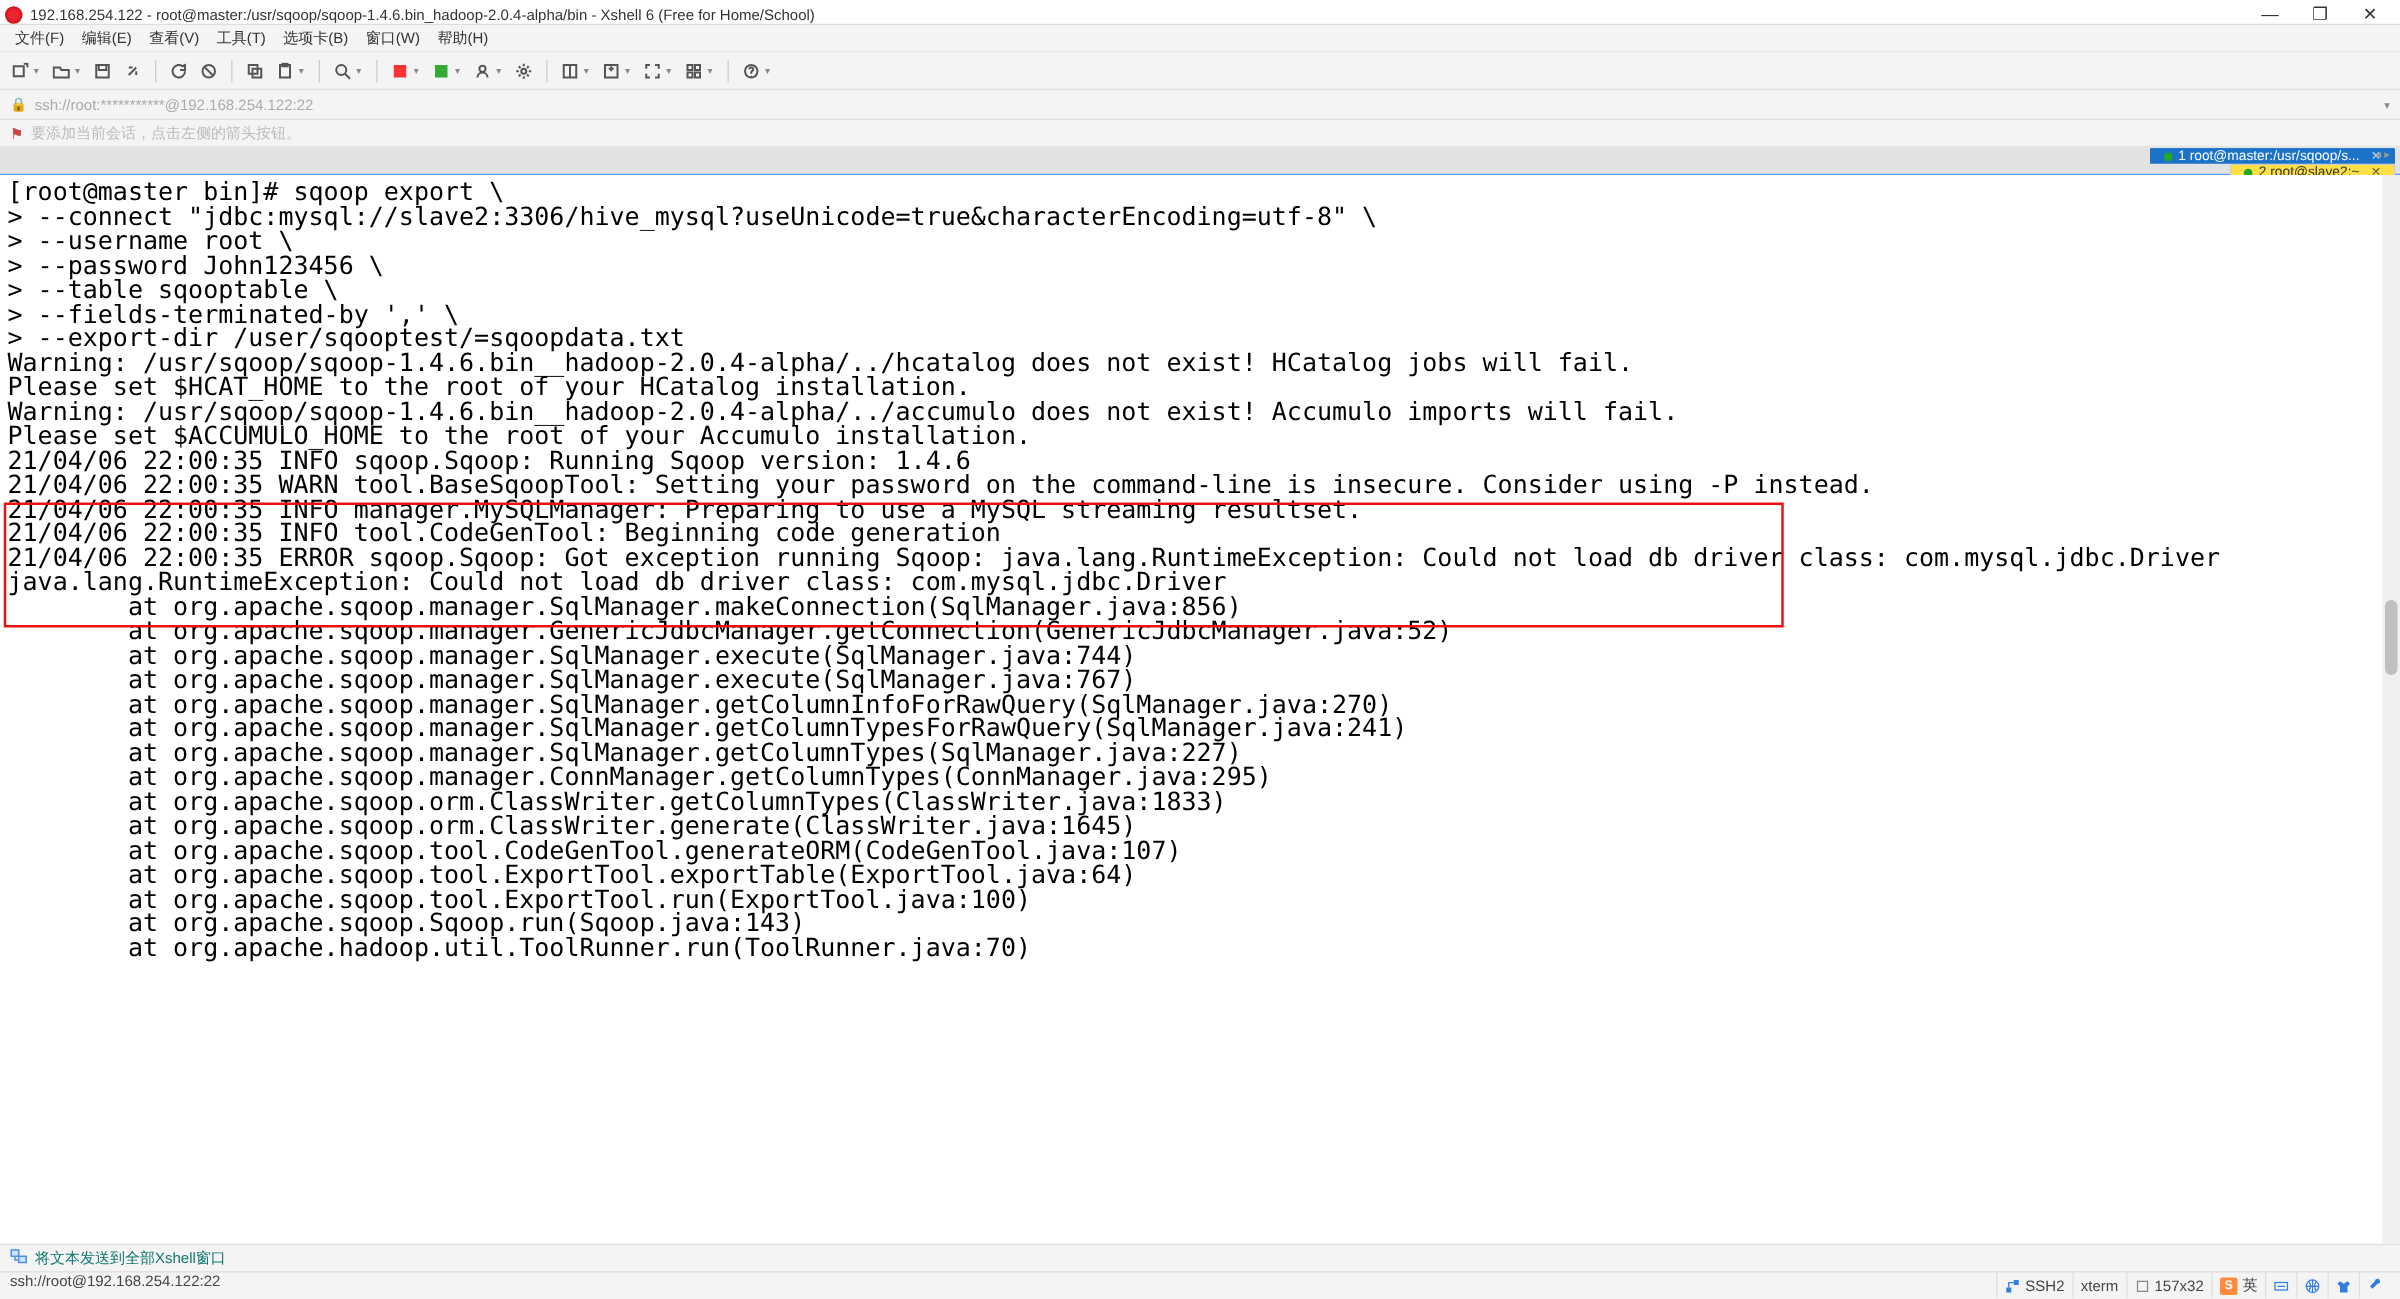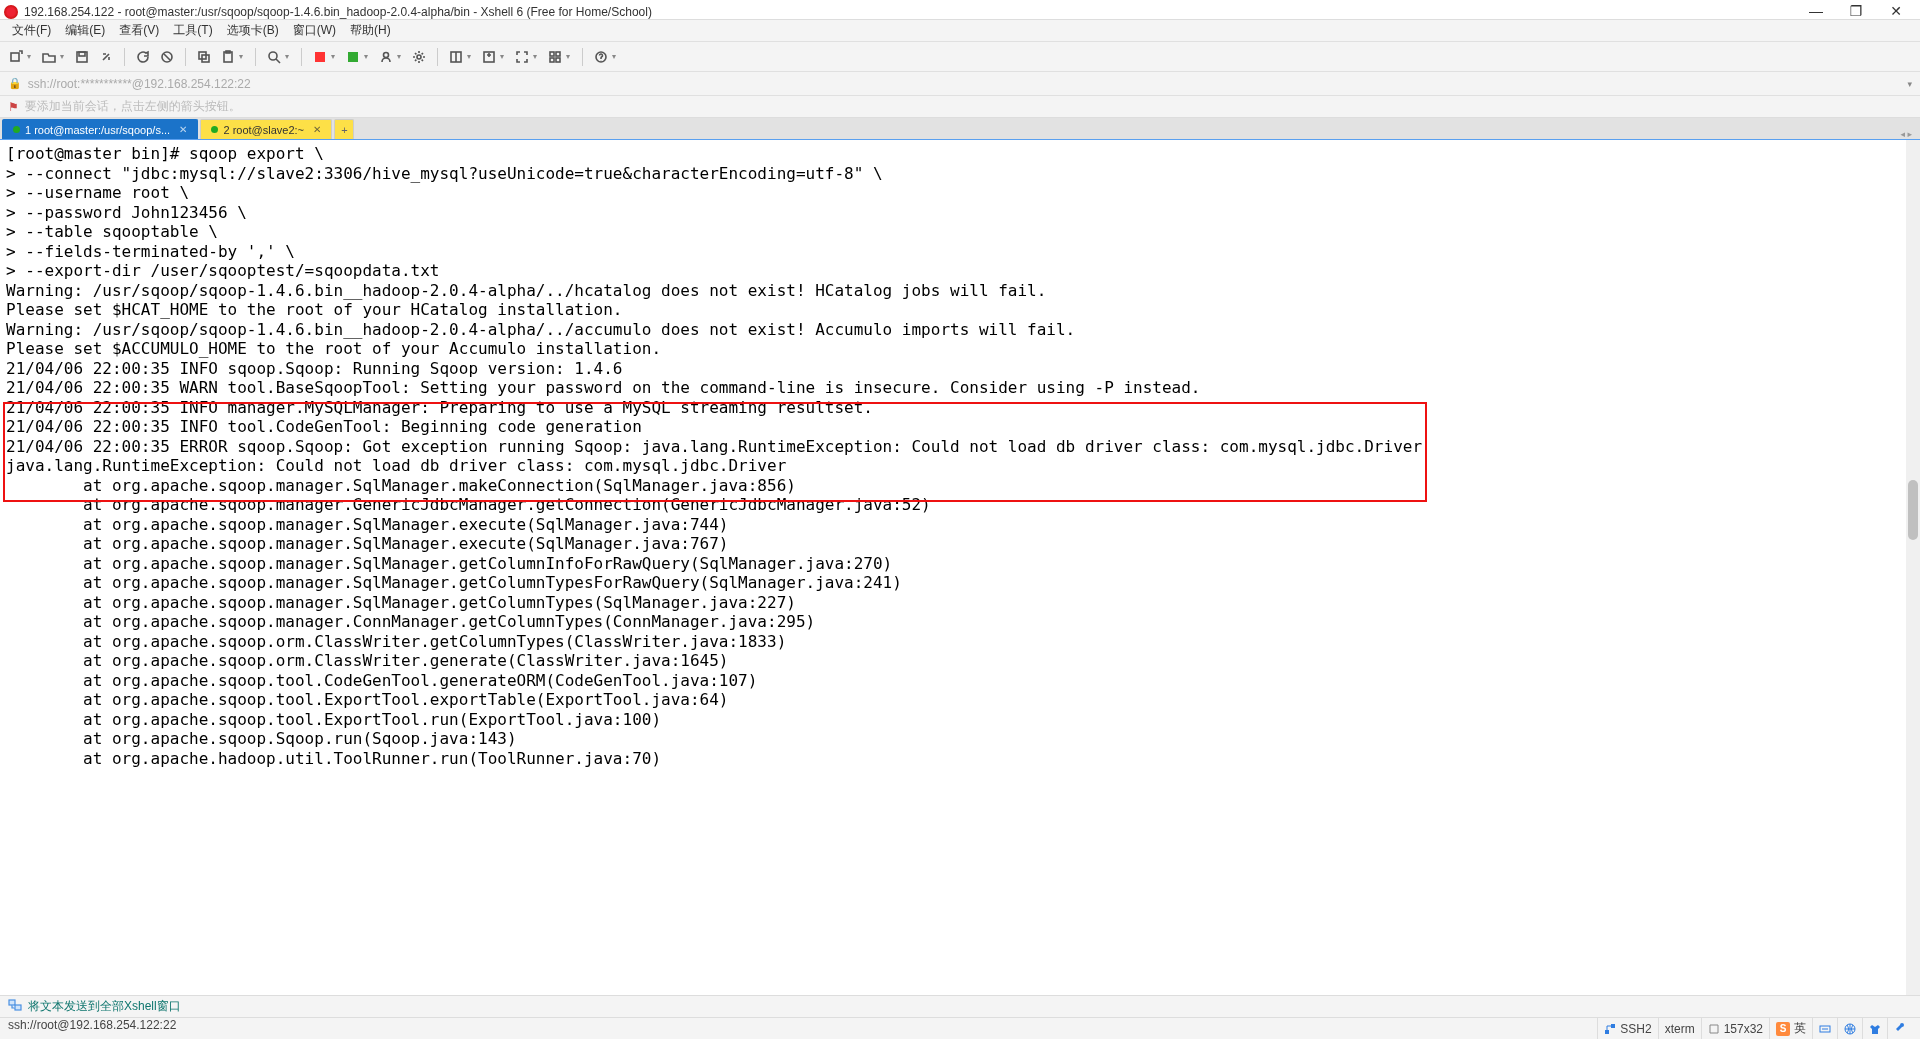--- a/index.html
+++ b/index.html
@@ -84,20 +84,21 @@
 }
 .hintbar .flag { color: #c44; margin-right: 6px; }
 .tabbar {
   height: 22px;
   background: #e2e2e2;
   display: flex;
   align-items: flex-end;
   padding: 0 2px;
   border-bottom: 1px solid #5aa0f0;
   position: relative;
+  flex-direction: column;
 }
 .tab {
   height: 20px;
   padding: 0 10px;
   display: flex;
   align-items: center;
   gap: 5px;
   font-size: 11px;
   border: 1px solid #ccc;
   border-bottom: none;
@@ -109,21 +110,21 @@
 .tab.active { background: #1b73c9; color: #fff; border-color: #1b73c9; }
 .tab .dot { width: 7px; height: 7px; border-radius: 50%; background: #2a2; }
 .tab .close { font-size: 10px; color: inherit; opacity: .7; margin-left: 4px; }
 .tab.add { width: 20px; padding: 0; justify-content: center; color: #666; }
 .tabbar .navarr { position: absolute; right: 8px; font-size: 9px; color: #999; }
 .terminal {
   flex: 1;
   background: #ffffff;
   padding: 4px 6px;
   font-family: "WenQuanYi Micro Hei Mono", Consolas, monospace;
-  font-size: 16px;
+  font-size: 20px;
   line-height: 19.5px;
   color: #000;
   white-space: pre;
   position: relative;
   overflow: hidden;
 }
 .terminal .redbox {
   position: absolute;
   left: 3px;
   top: 262px;

